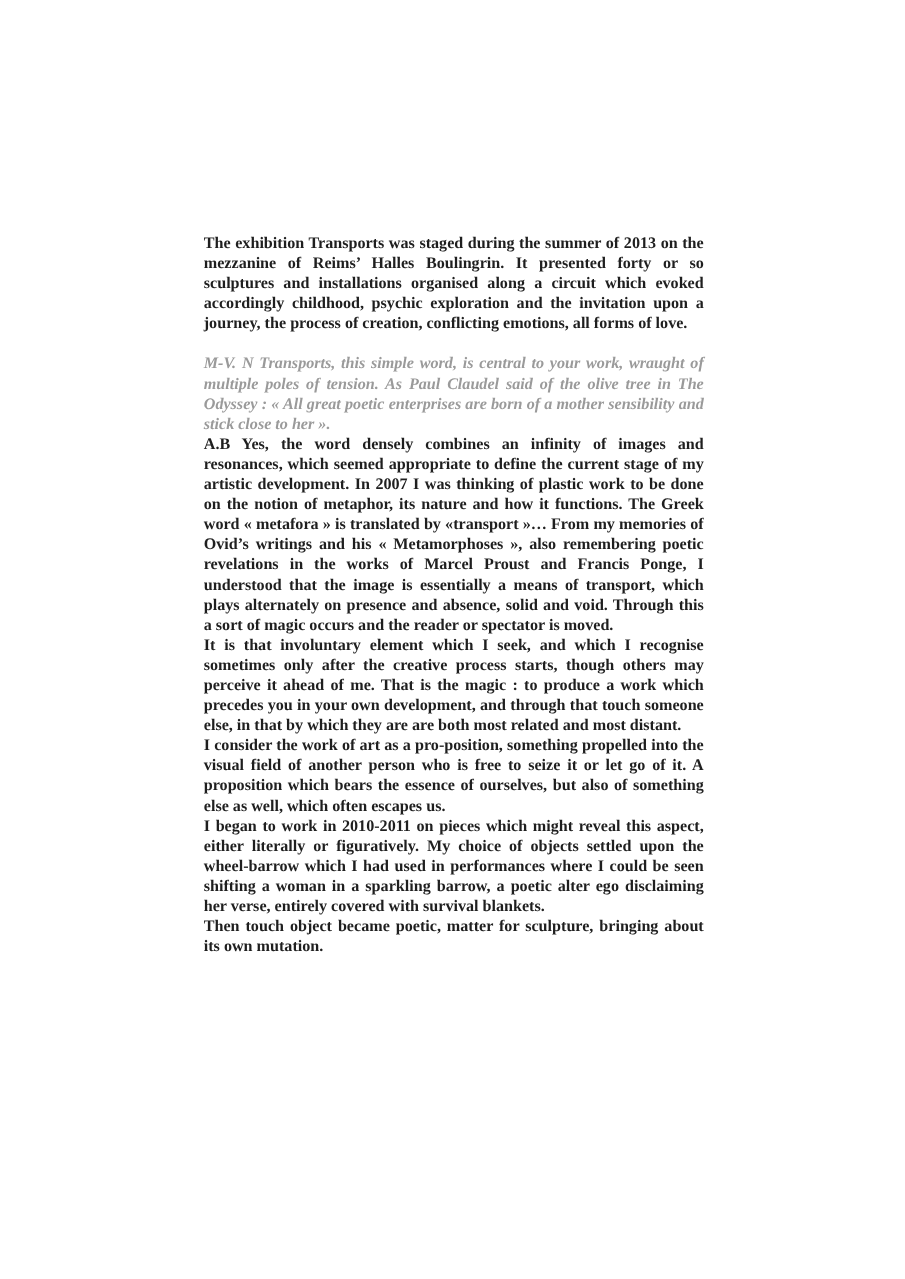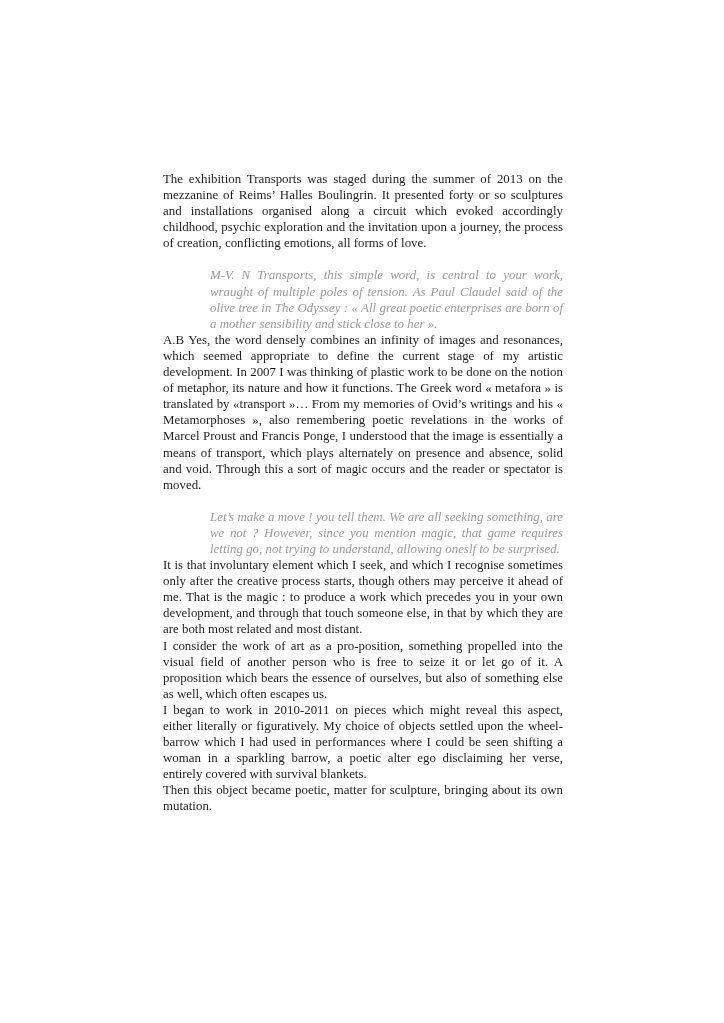--- a/index.html
+++ b/index.html
@@ -11,47 +11,46 @@
     position: relative;
     width: 724px;
     height: 1023px;
     background: var(--paper, #ffffff);
     overflow: hidden;
     font-family: "Liberation Serif", "DejaVu Serif", serif;
   }
   .text-block {
     position: absolute;
     left: 163px;
-    top: 171px;
+    top: 186px;
     width: 400px;
     color: var(--ink, #1f1f1f);
     font-size: 12.9px;
     line-height: 16.1px;
     text-align: justify;
+    font-weight: bold;
   }
   .text-block p {
     margin: 0;
     padding: 0;
   }
   p.question {
     color: var(--muted, #9a9a9a);
     font-style: italic;
   }
   p.gap-before {
     margin-top: 16px;
-    margin-left: 47px;
   }
 </style>
 </head>
 <body>
 
 <div class="page">
   <div class="text-block">
     <p class="intro">The exhibition Transports was staged during the summer of 2013 on the mezzanine of Reims’ Halles Boulingrin. It presented forty or so sculptures and installations organised along a circuit which evoked accordingly childhood, psychic exploration and the invitation upon a journey, the process of creation, conflicting emotions, all forms of love.</p>
     <p class="question gap-before">M-V. N Transports, this simple word, is central to your work, wraught of multiple poles of tension. As Paul Claudel said of the olive tree in The Odyssey : « All great poetic enterprises are born of a mother sensibility and stick close to her ».</p>
     <p class="answer">A.B Yes, the word densely combines an infinity of images and resonances, which seemed appropriate to define the current stage of my artistic development. In 2007 I was thinking of plastic work to be done on the notion of metaphor, its nature and how it functions. The Greek word « metafora » is translated by «transport »… From my memories of Ovid’s writings and his « Metamorphoses », also remembering poetic revelations in the works of Marcel Proust and Francis Ponge, I understood that the image is essentially a means of transport, which plays alternately on presence and absence, solid and void. Through this a sort of magic occurs and the reader or spectator is moved.</p>
-    <p class="question gap-before">Let’s make a move ! you tell them. We are all seeking something, are we not ? However, since you mention magic, that game requires letting go, not trying to understand, allowing oneslf to be surprised.</p>
     <p class="answer">It is that involuntary element which I seek, and which I recognise sometimes only after the creative process starts, though others may perceive it ahead of me. That is the magic : to  produce a work which precedes you in your own development, and through that touch someone else, in that by which they are are both most related and most distant.</p>
     <p class="answer">I consider the work of art as a pro-position, something propelled into the visual field of another person who is free to seize it or let go of it. A proposition which bears the essence of ourselves, but also of something else as well, which often escapes us.</p>
     <p class="answer">I began to work in 2010-2011 on pieces which might reveal this aspect, either literally or figuratively. My choice of objects settled upon the wheel-barrow which I had used in performances where I could be seen shifting a woman in a sparkling barrow, a poetic alter ego disclaiming her verse, entirely covered with survival blankets.</p>
-    <p class="answer">Then this object became poetic, matter for sculpture, bringing about its own mutation.</p>
+    <p class="answer">Then touch object became poetic, matter for sculpture, bringing about its own mutation.</p>
   </div>
 </div>
 
 </body></html>

